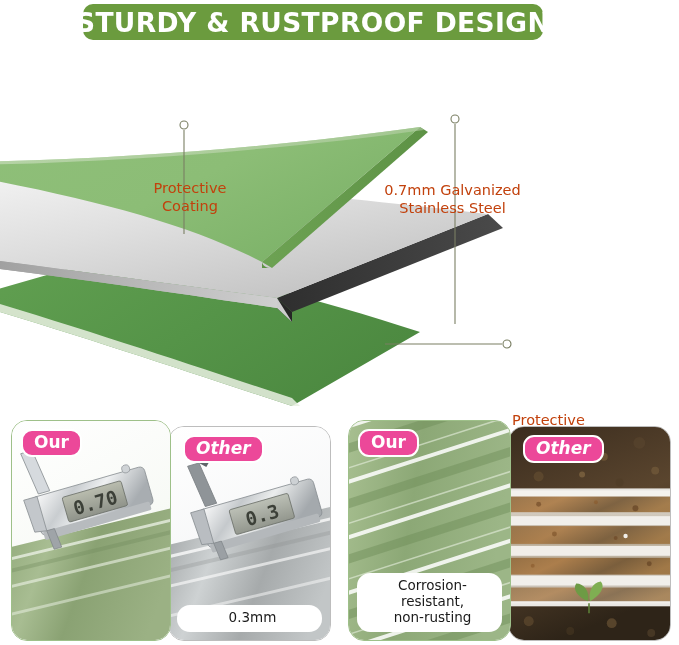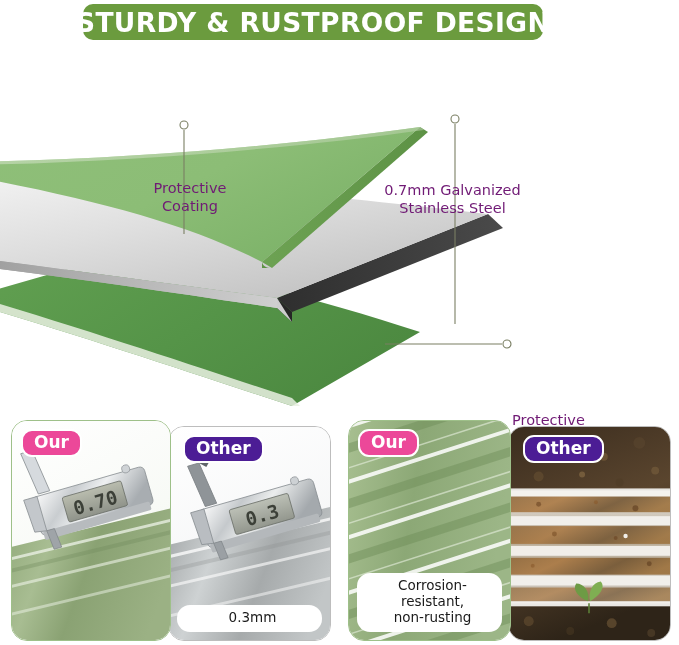--- a/index.html
+++ b/index.html
@@ -38,21 +38,21 @@
   }
 
   
   #diagram{
     position:absolute;left:0;top:86px;width:679px;height:320px;
   }
   #diagram svg{display:block;}
 
   .ann{
     position:absolute;
-    color:#701a75;
+    color:#c2410c;
     font-size:14.5px;
     line-height:1.22;
     font-family:"DejaVu Sans", sans-serif;
     white-space:pre-line;
   }
   #ann-top-left{left:135px;top:94px;width:110px;text-align:center;}
   #ann-top-right{left:370px;top:96px;width:165px;text-align:center;}
   #ann-bottom-right{left:512px;top:326px;width:130px;text-align:left;}
 
   
@@ -84,21 +84,21 @@
     border-radius:11px;
     color:#ffffff;
     font-size:17px;
     font-weight:bold;
     font-family:"DejaVu Sans", sans-serif;
     border:2.2px solid #ffffff;
     z-index:6;
     line-height:1.12;
   }
   .badge-our{ background:#ec4899; }
-  .badge-other{ background:#4c1d95; }
+  .badge-other{ background:#ec4899;font-style:italic; }
   #panel-2 .badge, #panel-4 .badge{ left:14px; }
 
   
   .caption{
     position:absolute;
     left:8px;right:8px;bottom:8px;
     background:#ffffff;
     border-radius:13px;
     color:#1a1a1a;
     font-size:13.5px;

